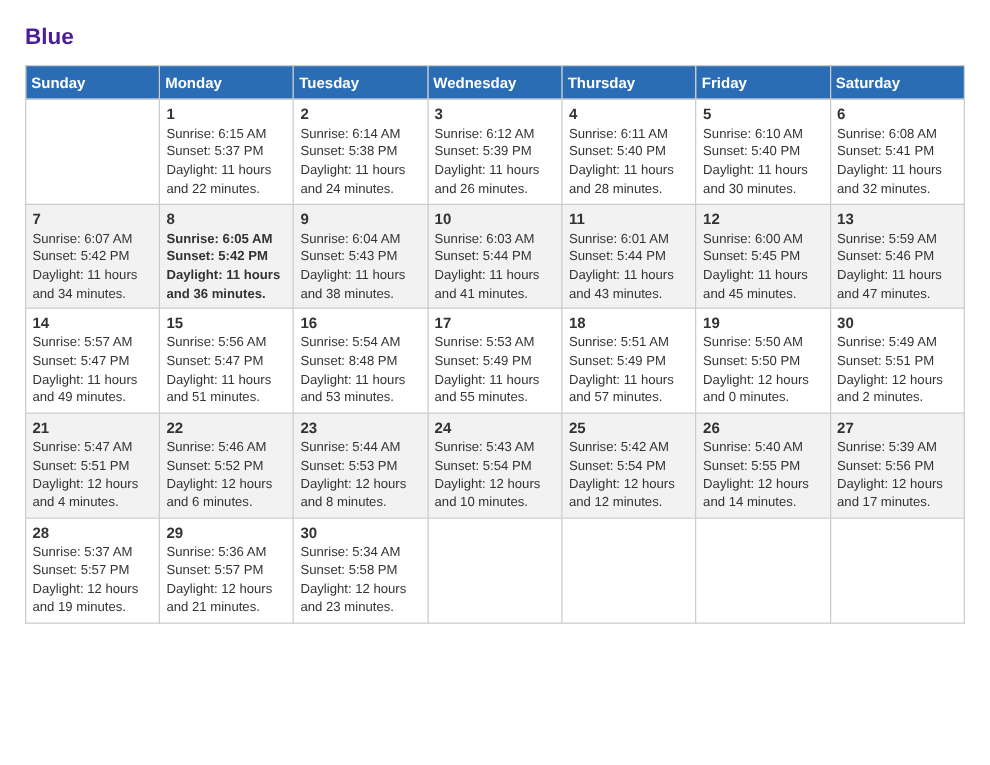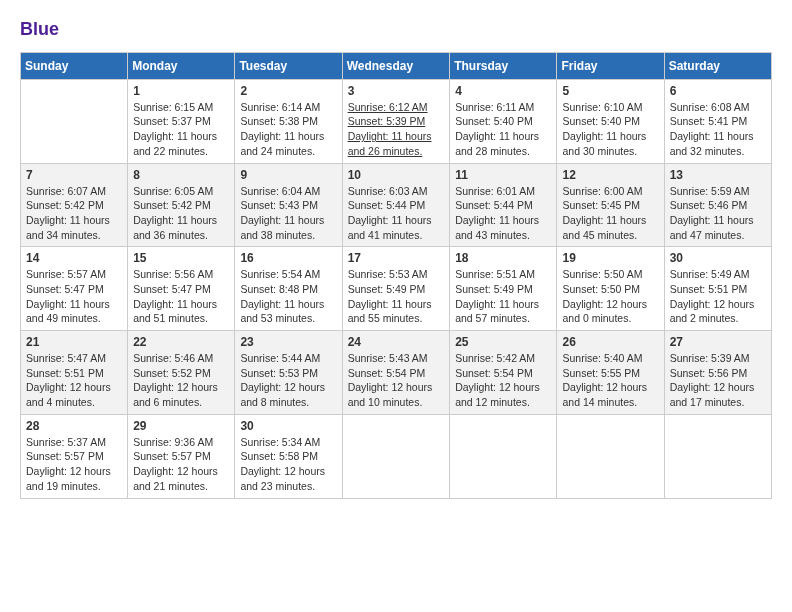--- a/index.html
+++ b/index.html
@@ -129,21 +129,21 @@
         </td>
         <td>
           <span class="day-num">2</span>
           <div class="cell-text" style="white-space: pre-line;">Sunrise: 6:14 AM
 Sunset: 5:38 PM
 Daylight: 11 hours
 and 24 minutes.</div>
         </td>
         <td>
           <span class="day-num">3</span>
-          <div class="cell-text" style="white-space: pre-line; text-decoration: underline;">Sunrise: 6:12 AM
+          <div class="cell-text" style="white-space: pre-line;">Sunrise: 6:12 AM
 Sunset: 5:39 PM
 Daylight: 11 hours
 and 26 minutes.</div>
         </td>
         <td>
           <span class="day-num">4</span>
           <div class="cell-text" style="white-space: pre-line;">Sunrise: 6:11 AM
 Sunset: 5:40 PM
 Daylight: 11 hours
 and 28 minutes.</div>
@@ -166,21 +166,21 @@
       <tr>
         <td>
           <span class="day-num">7</span>
           <div class="cell-text" style="white-space: pre-line;">Sunrise: 6:07 AM
 Sunset: 5:42 PM
 Daylight: 11 hours
 and 34 minutes.</div>
         </td>
         <td>
           <span class="day-num">8</span>
-          <div class="cell-text" style="white-space: pre-line;">Sunrise: 6:05 AM
+          <div class="cell-text" style="white-space: pre-line; font-weight: bold;">Sunrise: 6:05 AM
 Sunset: 5:42 PM
 Daylight: 11 hours
 and 36 minutes.</div>
         </td>
         <td>
           <span class="day-num">9</span>
           <div class="cell-text" style="white-space: pre-line;">Sunrise: 6:04 AM
 Sunset: 5:43 PM
 Daylight: 11 hours
 and 38 minutes.</div>
@@ -319,21 +319,21 @@
       <tr>
         <td>
           <span class="day-num">28</span>
           <div class="cell-text" style="white-space: pre-line;">Sunrise: 5:37 AM
 Sunset: 5:57 PM
 Daylight: 12 hours
 and 19 minutes.</div>
         </td>
         <td>
           <span class="day-num">29</span>
-          <div class="cell-text" style="white-space: pre-line;">Sunrise: 9:36 AM
+          <div class="cell-text" style="white-space: pre-line;">Sunrise: 5:36 AM
 Sunset: 5:57 PM
 Daylight: 12 hours
 and 21 minutes.</div>
         </td>
         <td>
           <span class="day-num">30</span>
           <div class="cell-text" style="white-space: pre-line;">Sunrise: 5:34 AM
 Sunset: 5:58 PM
 Daylight: 12 hours
 and 23 minutes.</div>

